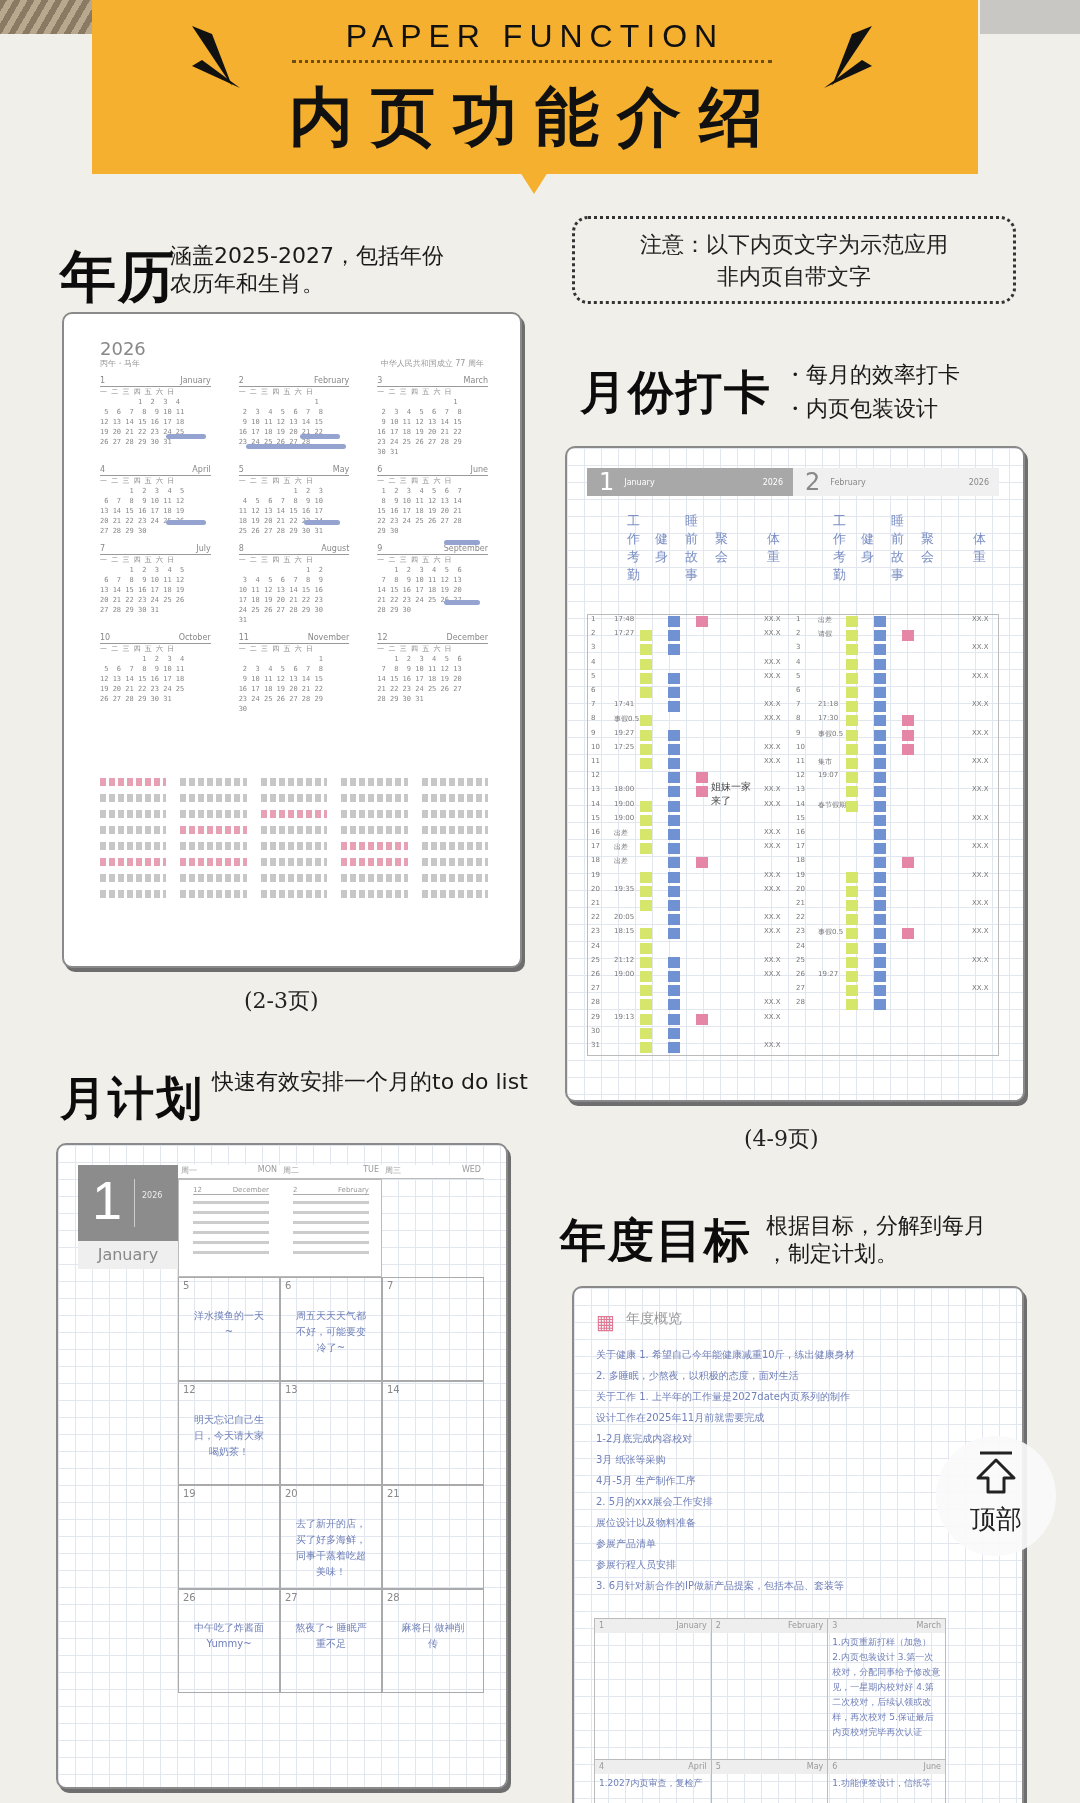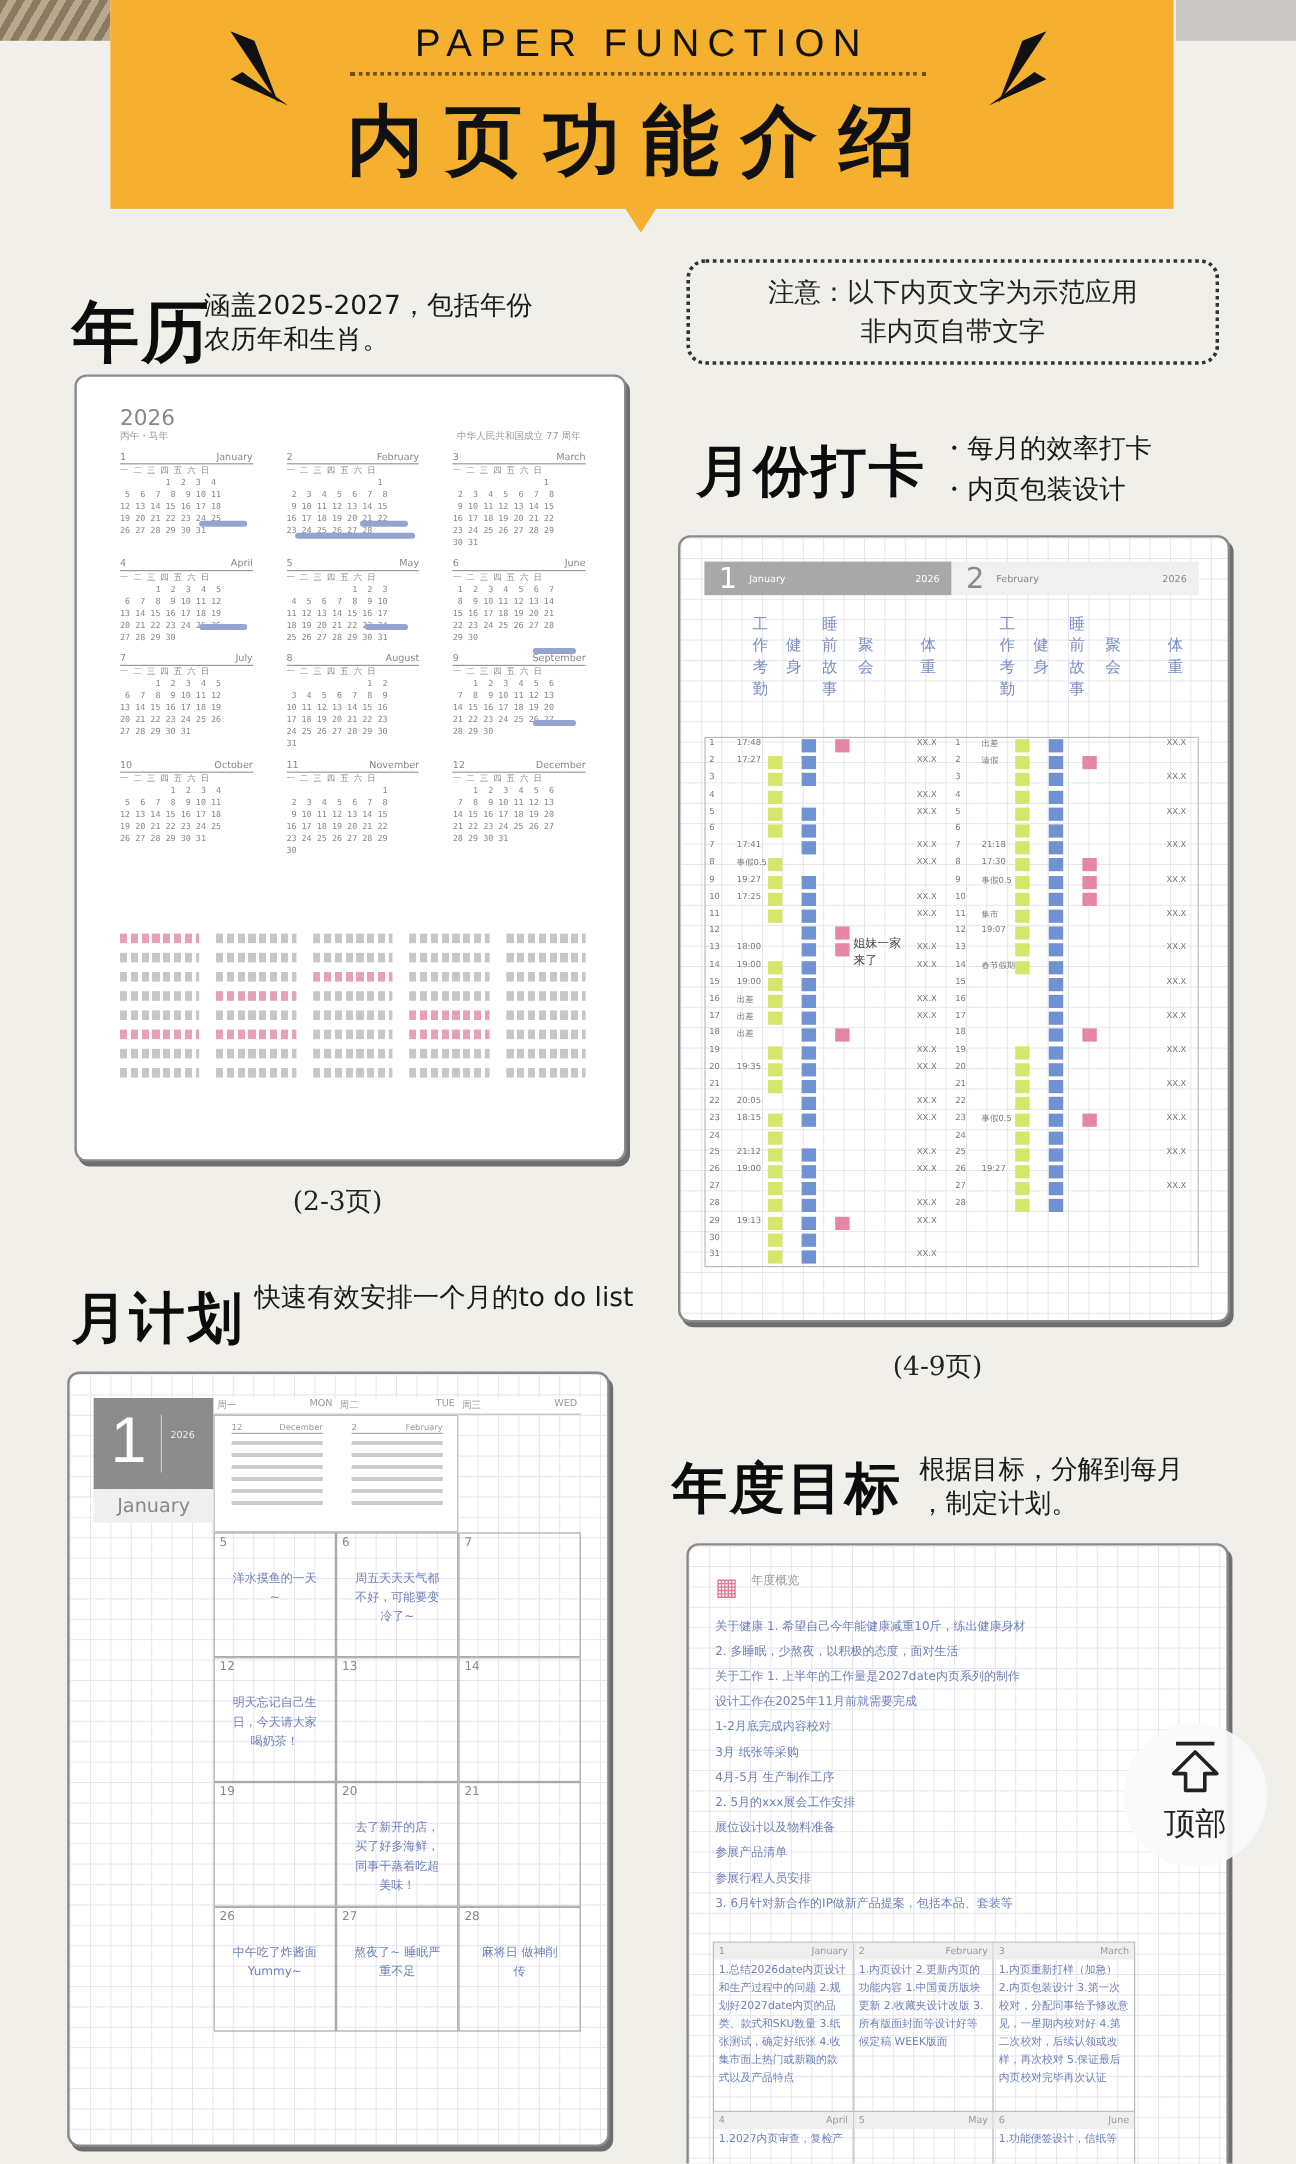--- a/index.html
+++ b/index.html
@@ -40,21 +40,21 @@
 .mp-block .n{position:absolute;left:14px;top:4px;font-size:54px;font-family:"Liberation Sans",sans-serif;font-weight:300}
 .mp-block .bar{position:absolute;left:56px;top:14px;width:1px;height:48px;background:#ccc}
 .mp-block .y{background:none;position:absolute;left:64px;top:26px;font-size:8px;color:#eee}
 .mp-month{position:absolute;left:20px;top:96px;width:100px;height:28px;background:#efefef;color:#888;font-size:16px;text-align:center;line-height:28px}
 .mp-week-head{position:absolute;top:20px;height:14px;font-size:8px;color:#999;border-bottom:1px solid #bbb;display:flex;justify-content:space-between;padding:0 3px}
 .mp-cell{position:absolute;border:1px solid #aaa;background:transparent}
 .mp-cell .d{position:absolute;left:4px;top:2px;font-size:10px;color:#888}
 .mp-cell .t{position:absolute;left:0;right:0;text-align:center;font-size:10px;line-height:16px;color:#6d7fb8}
 
 .goal-icon{position:absolute;left:22px;top:22px;font-size:20px;color:#e07993}
-.goal-title{position:absolute;left:52px;top:22px;font-size:10px;color:#999}
+.goal-title{position:absolute;left:52px;top:22px;font-size:14px;color:#999}
 .goal-line{position:absolute;font-size:10px;color:#6f7fb8;white-space:nowrap}
 .goal-table{position:absolute;left:20px;top:330px;width:352px;display:grid;grid-template-columns:repeat(3,1fr);border:1px solid #bbb}
 .goal-table .gc{border-right:1px solid #bbb;height:140px;position:relative}
 .goal-table .gh{height:14px;background:#eee;font-size:8px;color:#999;display:flex;justify-content:space-between;padding:0 4px;line-height:14px}
 .goal-table .gt{font-size:9px;color:#6f7fb8;line-height:15px;padding:2px 4px}
 .top-btn{position:absolute;left:936px;top:1436px;width:120px;height:120px;border-radius:50%;background:rgba(250,250,250,.92);text-align:center}
 .top-btn .ico{margin-top:14px}
 .top-btn .lbl{font-size:26px;color:#222;margin-top:2px}
 </style>
 </head>
@@ -772,28 +772,26 @@
       <div class="goal-line" style="left: 22px; top: 249px;">          参展产品清单</div>
       <div class="goal-line" style="left: 22px; top: 270px;">          参展行程人员安排</div>
       <div class="goal-line" style="left: 22px; top: 291px;">          3. 6月针对新合作的IP做新产品提案，包括本品、套装等</div>
     </div>
   <div class="goal-table" style="top:330px">
     <div class="gc">
         <div class="gh">
           <span>1</span>
           <span>January</span>
         </div>
-        <div class="gt">1.总结2026date内页设计和生产过程中的问题 2.规划好2027date内页的品类、款式和SKU数量 3.纸张测试，确定好纸张 4.收集市面上热门或新颖的款式以及产品特点</div>
       </div>
     <div class="gc">
         <div class="gh">
           <span>2</span>
           <span>February</span>
         </div>
-        <div class="gt">1.内页设计 2.更新内页的功能内容 1.中国黄历版块更新 2.收藏夹设计改版 3.所有版面封面等设计好等候定稿 WEEK版面</div>
       </div>
     <div class="gc" style="border-right:none">
         <div class="gh">
           <span>3</span>
           <span>March</span>
         </div>
         <div class="gt">1.内页重新打样（加急） 2.内页包装设计 3.第一次校对，分配同事给予修改意见，一星期内校对好 4.第二次校对，后续认领或改样，再次校对 5.保证最后内页校对完毕再次认证</div>
       </div>
     <div class="gc" style="border-top:1px solid #bbb">
         <div class="gh">

